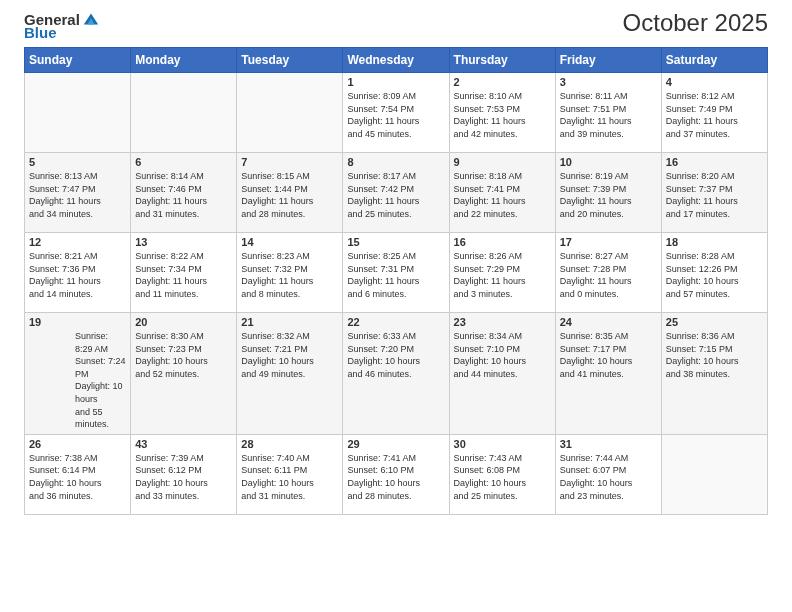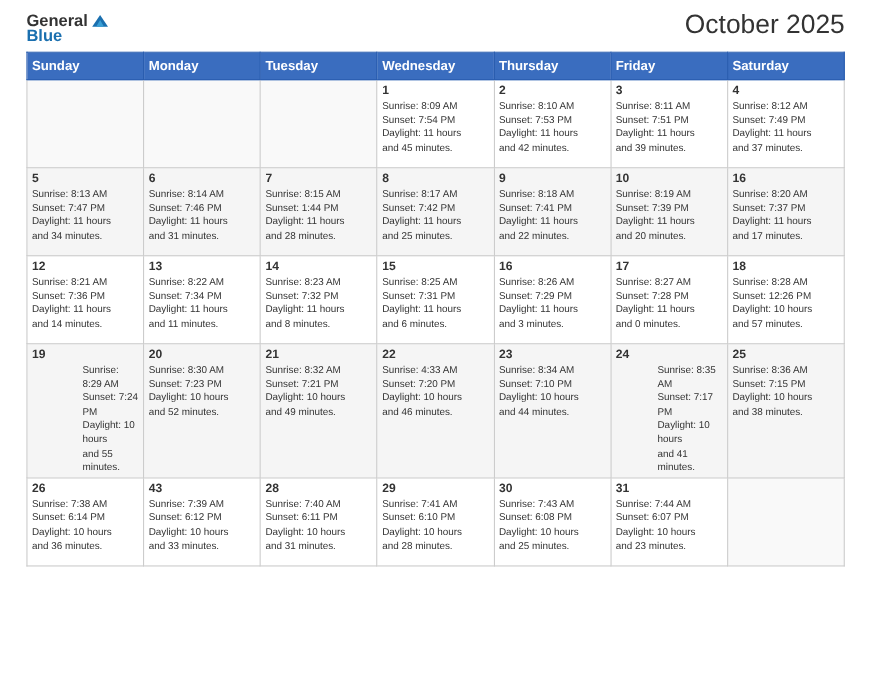--- a/index.html
+++ b/index.html
@@ -285,35 +285,35 @@
           </td>
           <td>
             <span class="day-num">21</span>
             <div class="day-info" style="white-space: pre-line;">Sunrise: 8:32 AM
 Sunset: 7:21 PM
 Daylight: 10 hours
 and 49 minutes.</div>
           </td>
           <td>
             <span class="day-num">22</span>
-            <div class="day-info" style="white-space: pre-line;">Sunrise: 4:33 AM
+            <div class="day-info" style="white-space: pre-line;">Sunrise: 6:33 AM
 Sunset: 7:20 PM
 Daylight: 10 hours
 and 46 minutes.</div>
           </td>
           <td>
             <span class="day-num">23</span>
             <div class="day-info" style="white-space: pre-line;">Sunrise: 8:34 AM
 Sunset: 7:10 PM
 Daylight: 10 hours
 and 44 minutes.</div>
           </td>
           <td>
             <span class="day-num">24</span>
-            <div class="day-info" style="white-space: pre-line; margin-left: 38px;">Sunrise: 8:35 AM
+            <div class="day-info" style="white-space: pre-line;">Sunrise: 8:35 AM
 Sunset: 7:17 PM
 Daylight: 10 hours
 and 41 minutes.</div>
           </td>
           <td>
             <span class="day-num">25</span>
             <div class="day-info" style="white-space: pre-line;">Sunrise: 8:36 AM
 Sunset: 7:15 PM
 Daylight: 10 hours
 and 38 minutes.</div>

